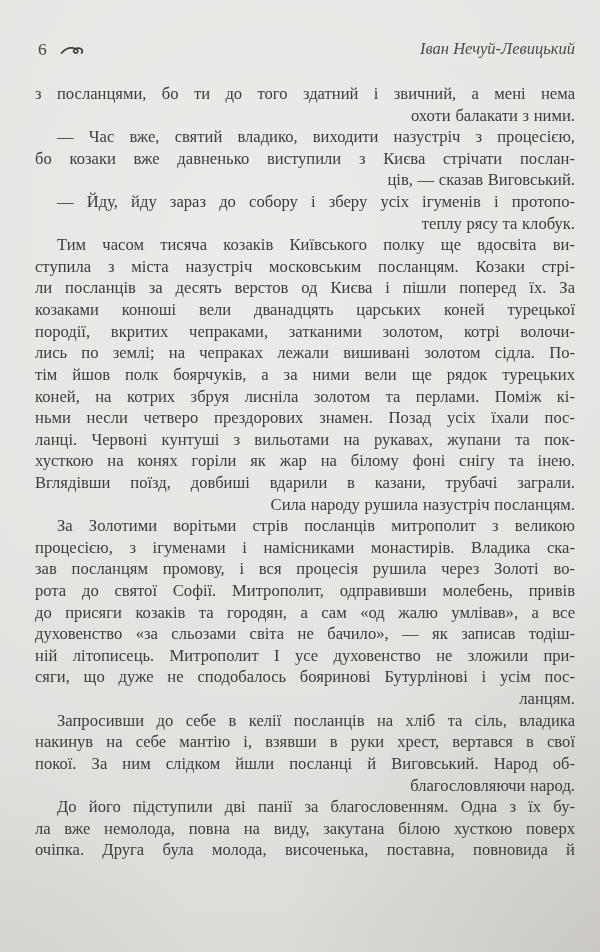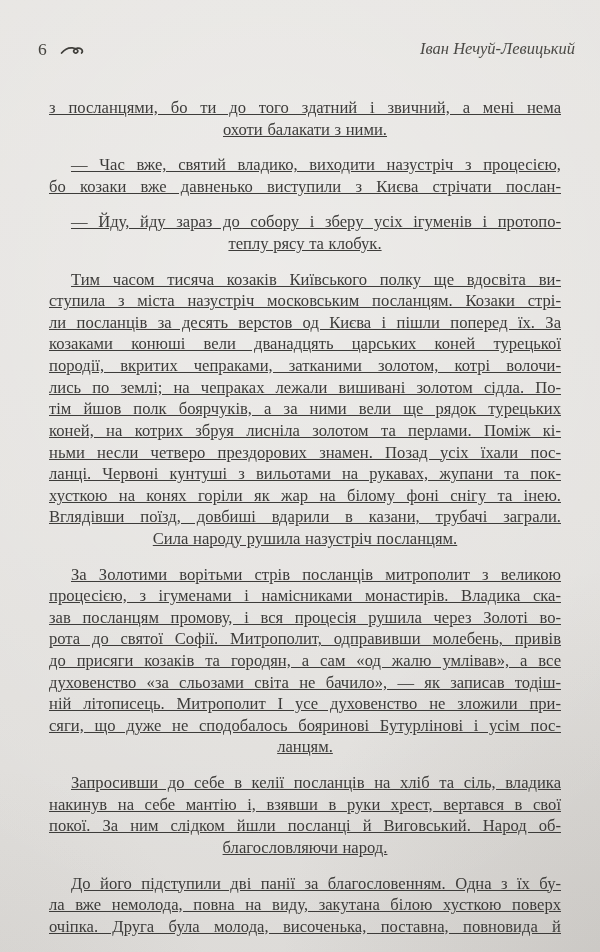--- a/index.html
+++ b/index.html
@@ -50,29 +50,28 @@
     line-height: 22px;
     color: #4b4a46;
   }
   .text-block {
     position: absolute;
     top: 83px;
     left: 35px;
     width: 540px;
   }
   .para {
-    margin: 14px;
-    text-decoration: underline;
+    margin: 0;
   }
   .line {
     height: 21.62px;
     line-height: 21.62px;
     font-size: 16.6px;
     overflow: hidden;
-    text-align: center;
+    text-align: right;
     white-space: normal;
     word-spacing: 0.5px;
   }
   .line.jl {
     text-align: justify;
     text-align-last: justify;
   }
   .line.jl::after {
     content: "";
     display: inline-block;
@@ -99,20 +98,21 @@
   </div>
 
   <div class="text-block">
       <div class="para">
         <div class="line jl">з посланцями, бо ти до того здатний і звичний, а мені нема</div>
         <div class="line">охоти балакати з ними.</div>
       </div>
       <div class="para">
         <div class="line jl ind">— Час вже, святий владико, виходити назустріч з процесією,</div>
         <div class="line jl">бо козаки вже давненько виступили з Києва стрічати послан-</div>
+        <div class="line">ців, — сказав Виговський.</div>
       </div>
       <div class="para">
         <div class="line jl ind">— Йду, йду зараз до собору і зберу усіх ігуменів і протопо-</div>
         <div class="line">теплу рясу та клобук.</div>
       </div>
       <div class="para">
         <div class="line jl ind">Тим часом тисяча козаків Київського полку ще вдосвіта ви-</div>
         <div class="line jl">ступила з міста назустріч московським посланцям. Козаки стрі-</div>
         <div class="line jl">ли посланців за десять верстов од Києва і пішли поперед їх. За</div>
         <div class="line jl">козаками конюші вели дванадцять царських коней турецької</div>

